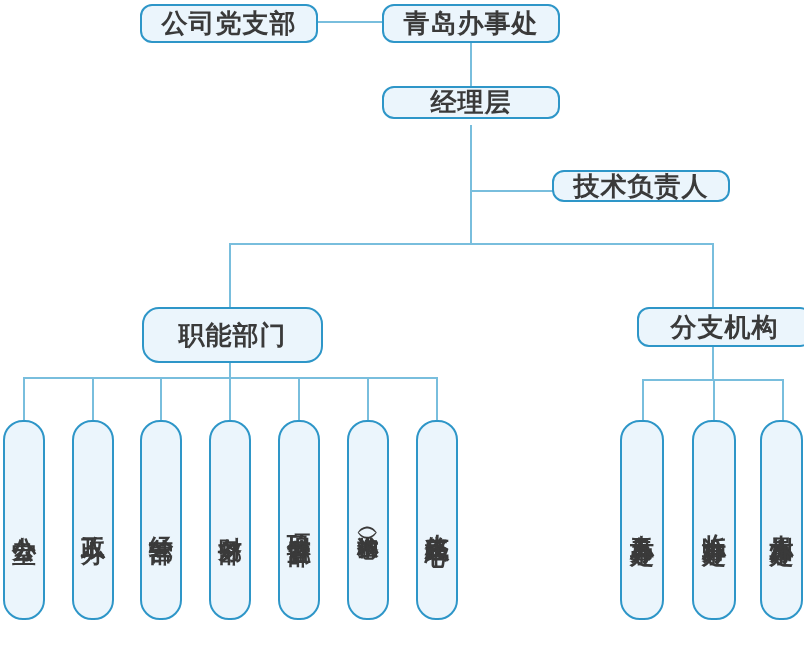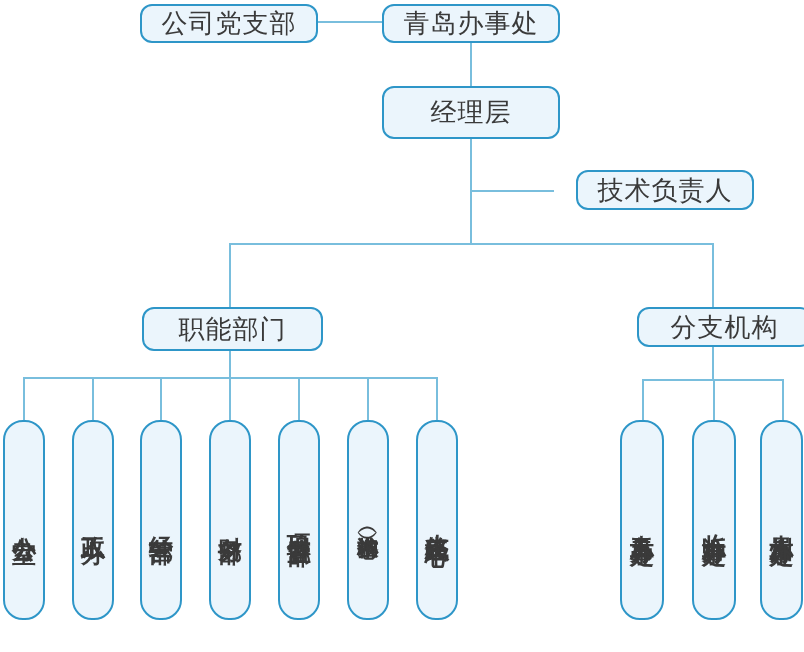--- a/index.html
+++ b/index.html
@@ -6,21 +6,21 @@
   .stage {
     position:relative; width:804px; height:652px; background:#ffffff;
     overflow:hidden; font-family:"DejaVu Sans", sans-serif;
   }
   .hbox {
     position:absolute; box-sizing:border-box;
     background:var(--box-fill,#ebf5fc);
     border:2px solid var(--box-border,#2e96c8);
     border-radius:12px;
     display:flex; align-items:center; justify-content:center;
-    font-size:26px; font-weight:400; color:var(--text,#3a3a3a);
+    font-size:26px; font-weight:700; color:var(--text,#3a3a3a);
     letter-spacing:1px; white-space:nowrap;
   }
   .vbox {
     position:absolute; top:420px; height:200px; width:42px;
     box-sizing:border-box;
     background:var(--box-fill,#ebf5fc);
     border:2px solid var(--box-border,#2e96c8);
     border-radius:20px;
     display:flex; align-items:center; justify-content:center;
     writing-mode:vertical-rl; text-orientation:mixed;
@@ -54,23 +54,23 @@
   <div class="vline" style="left:367px;top:377px;height:44px;"></div>
   <div class="vline" style="left:436px;top:377px;height:44px;"></div>
   <div class="vline" style="left:712px;top:346px;height:34px;"></div>
   <div class="hline" style="left:642px;top:379px;width:142px;"></div>
   <div class="vline" style="left:642px;top:379px;height:42px;"></div>
   <div class="vline" style="left:713px;top:379px;height:42px;"></div>
   <div class="vline" style="left:782px;top:379px;height:42px;"></div>
 
   <div class="hbox" style="left:140px;top:4px;width:178px;height:39px;">公司党支部</div>
   <div class="hbox" style="left:382px;top:4px;width:178px;height:39px;">青岛办事处</div>
-  <div class="hbox" style="left:382px;top:86px;width:178px;height:53px;">经理层</div>
-  <div class="hbox" style="left:576px;top:170px;width:178px;height:40px;">技术负责人</div>
-  <div class="hbox" style="left:142px;top:307px;width:181px;height:44px;">职能部门</div>
+  <div class="hbox" style="left:382px;top:86px;width:178px;height:33px;">经理层</div>
+  <div class="hbox" style="left:552px;top:170px;width:178px;height:32px;">技术负责人</div>
+  <div class="hbox" style="left:142px;top:307px;width:181px;height:56px;border-radius:17px;">职能部门</div>
   <div class="hbox" style="left:625px;top:307px;width:175px;height:40px;margin-left:12px;">分支机构</div>
 
   <div class="vbox" style="left:3px;">办公室</div>
   <div class="vbox" style="left:72px;">政工办</div>
   <div class="vbox" style="left:140px;">经营部</div>
   <div class="vbox" style="left:209px;">财务部</div>
   <div class="vbox" style="left:278px;">项目监管部</div>
   <div class="vbox tight" style="left:347px;">技术（咨询）中心</div>
   <div class="vbox" style="left:416px;">生态移民中心</div>
 

